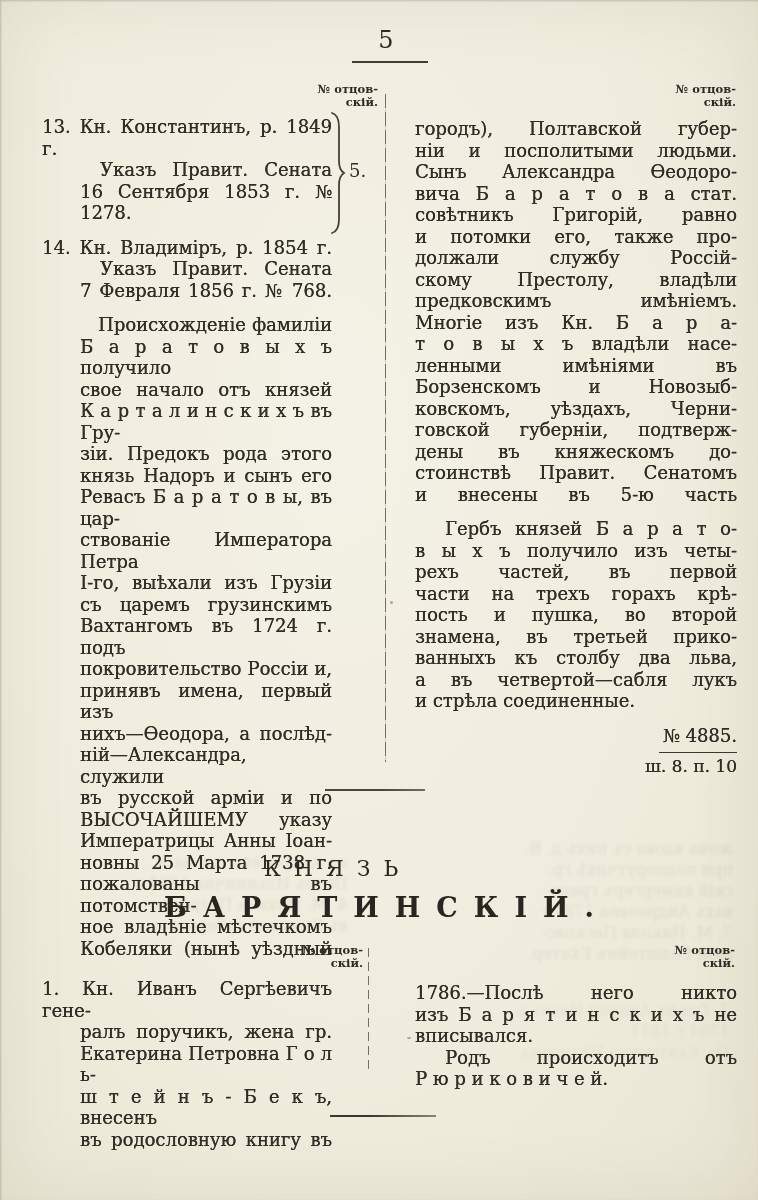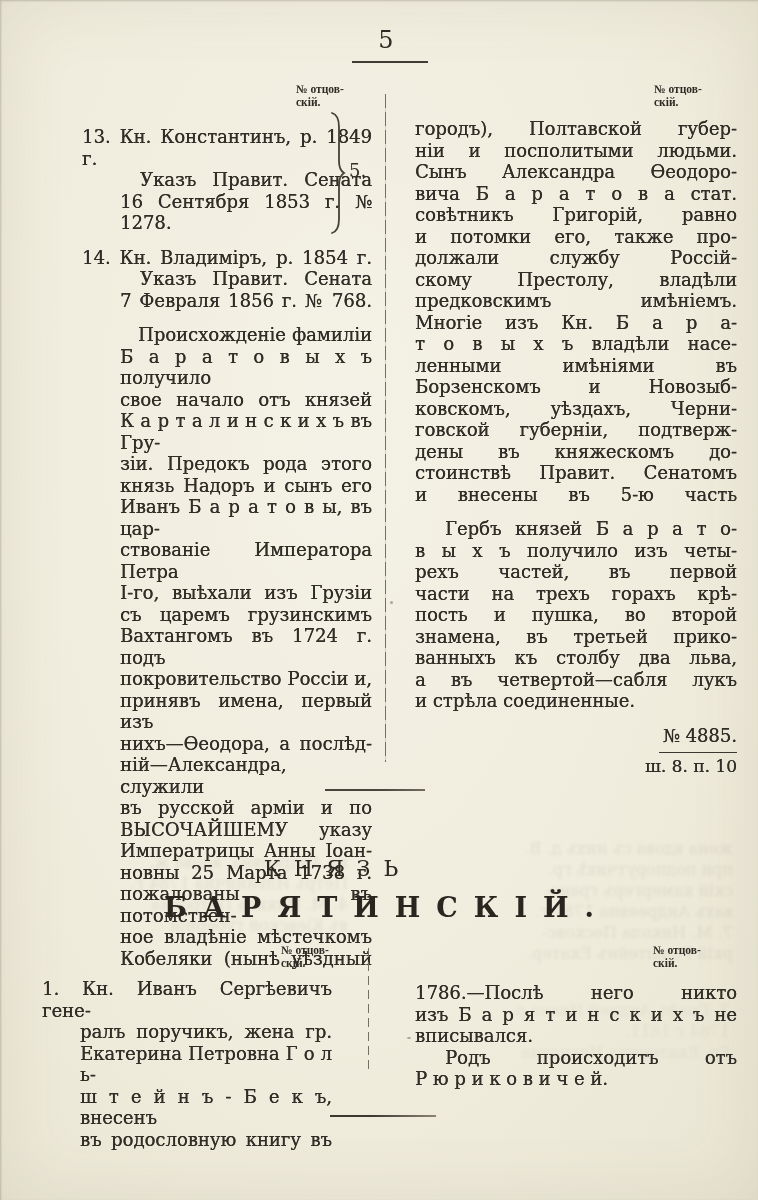--- a/index.html
+++ b/index.html
@@ -18,28 +18,28 @@
   .ln.r2{font-size:17px;}
   .ln.hr{border-top:1.6px solid #3b3830;width:78px;height:0;margin:6px 0 3px auto;}
   .colL,.colR{position:absolute;}
   .colL{left:42px;width:290px;}
   .colR{left:415px;width:322px;}
   .colL .ln.p{padding-left:38px;}
   .colL .ln.pi{padding-left:56px;}
   .colL .ln.e2{padding-left:58px;}
   .colL .ln.e3{padding-left:38px;}
   .colR .ln.pi{padding-left:30px;}
-  #col1L{top:126px;margin-left:40px;} #col1R{top:118px;}
+  #col1L{top:116px;} #col1R{top:118px;}
   #col2L{top:978px;} #col2R{top:982px;}
   
   .pgnum{position:absolute;top:26px;left:340px;width:92px;text-align:center;
          font-size:24px;color:#2e2b25;}
   .pgnum-rule{position:absolute;top:61px;left:352px;width:76px;height:2px;background:#413d34;}
   .refhdr{position:absolute;width:82px;font-size:11.5px;line-height:13px;font-weight:bold;
-          text-align:left;color:#2e2b25;font-family:Liberation Serif, serif;}
+          text-align:right;color:#2e2b25;}
   #hdr-tl{left:296px;top:83px;} #hdr-tr{left:654px;top:83px;}
   #hdr-bl{left:281px;top:944px;} #hdr-br{left:653px;top:944px;}
   .vdiv{position:absolute;width:1px;background:repeating-linear-gradient(180deg,#746f63 0 14px,rgba(116,111,99,.25) 14px 18px);}
   #vdiv1{left:385px;top:94px;height:668px;}
   #vdiv2{left:368px;top:948px;height:122px;background:repeating-linear-gradient(180deg,#746f63 0 9px,transparent 9px 14px);}
   .brace{position:absolute;left:329px;top:111px;}
   .ref5{position:absolute;left:349px;top:160px;font-size:18px;color:#312e27;}
   .seprule{position:absolute;left:325px;top:789px;width:100px;height:2px;
            background:linear-gradient(90deg,#4a463c 0 55%,#716c5e 100%);}
   .endrule{position:absolute;left:330px;top:1115px;width:106px;height:2px;
@@ -96,21 +96,21 @@
       <div class="ln e3">16 Сентября 1853 г. № 1278.</div>
       <div class="ln e1 gap">14. Кн. Владиміръ, р. 1854 г.</div>
       <div class="ln e2">Указъ Правит. Сената</div>
       <div class="ln e3">7 Февраля 1856 г. № 768.</div>
       <div class="ln pi gap">Происхожденіе фамиліи</div>
       <div class="ln p">Б а р а т о в ы х ъ получило</div>
       <div class="ln p">свое начало отъ князей</div>
       <div class="ln p">К а р т а л и н с к и х ъ въ Гру-</div>
       <div class="ln p">зіи. Предокъ рода этого</div>
       <div class="ln p">князь Надоръ и сынъ его</div>
-      <div class="ln p">Иванъ Б а р а т о в ы, въ цар-</div>
+      <div class="ln p">Ревасъ Б а р а т о в ы, въ цар-</div>
       <div class="ln p">ствованіе Императора Петра</div>
       <div class="ln p">I-го, выѣхали изъ Грузіи</div>
       <div class="ln p">съ царемъ грузинскимъ</div>
       <div class="ln p">Вахтангомъ въ 1724 г. подъ</div>
       <div class="ln p">покровительство Россіи и,</div>
       <div class="ln p">принявъ имена, первый изъ</div>
       <div class="ln p">нихъ—Ѳеодора, а послѣд-</div>
       <div class="ln p">ній—Александра, служили</div>
       <div class="ln p">въ русской арміи и по</div>
       <div class="ln p">ВЫСОЧАЙШЕМУ указу</div>

